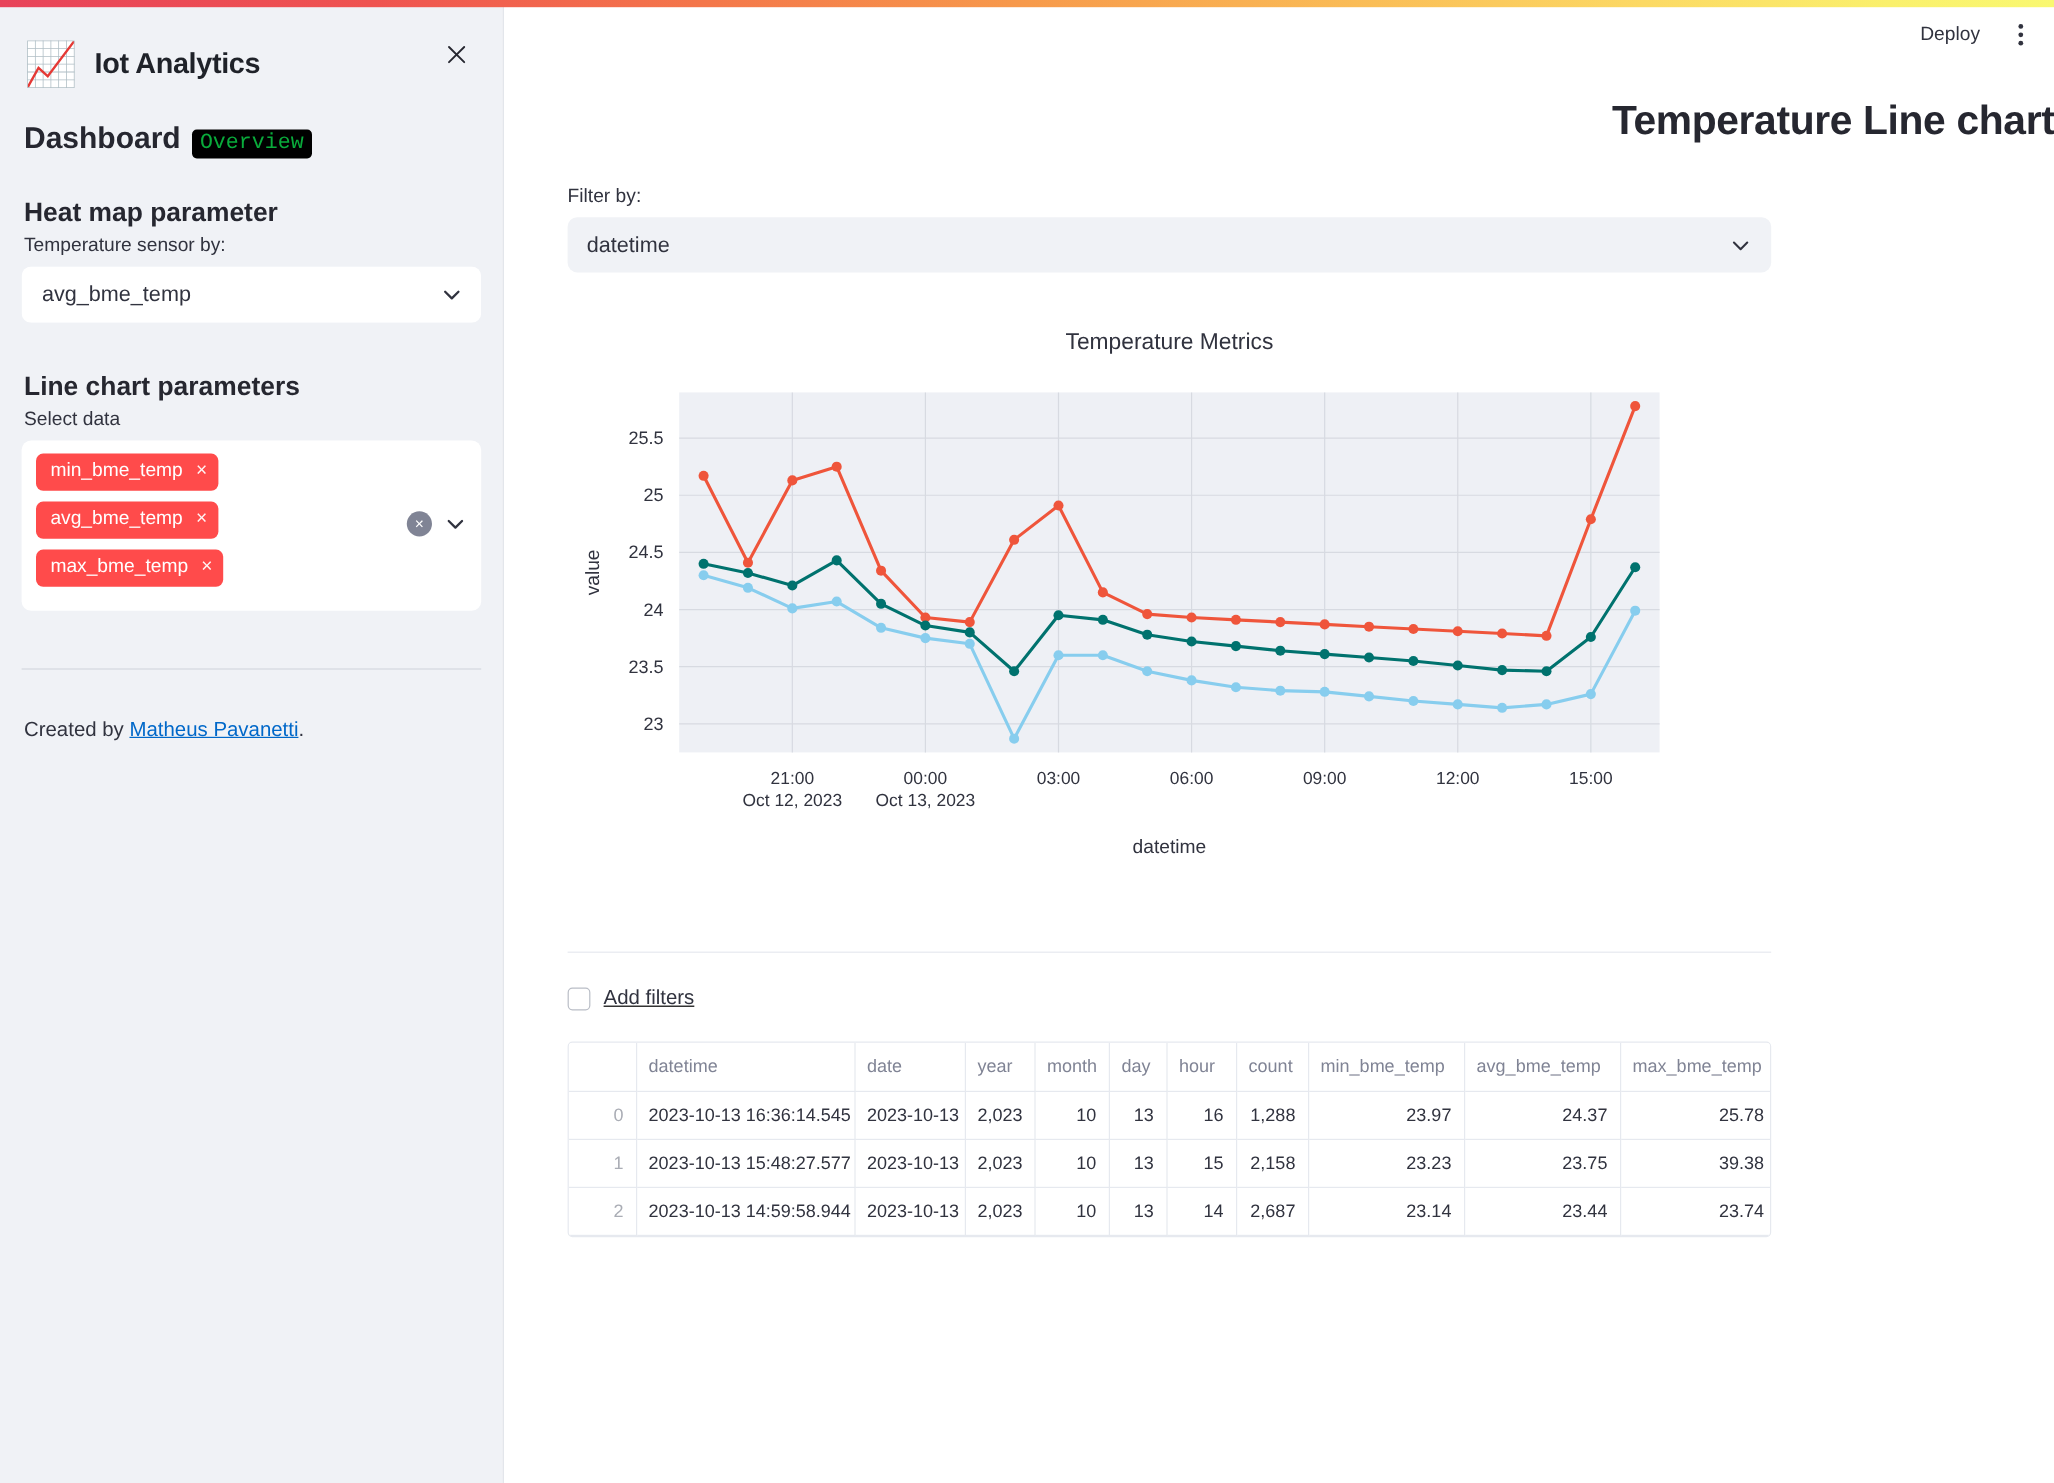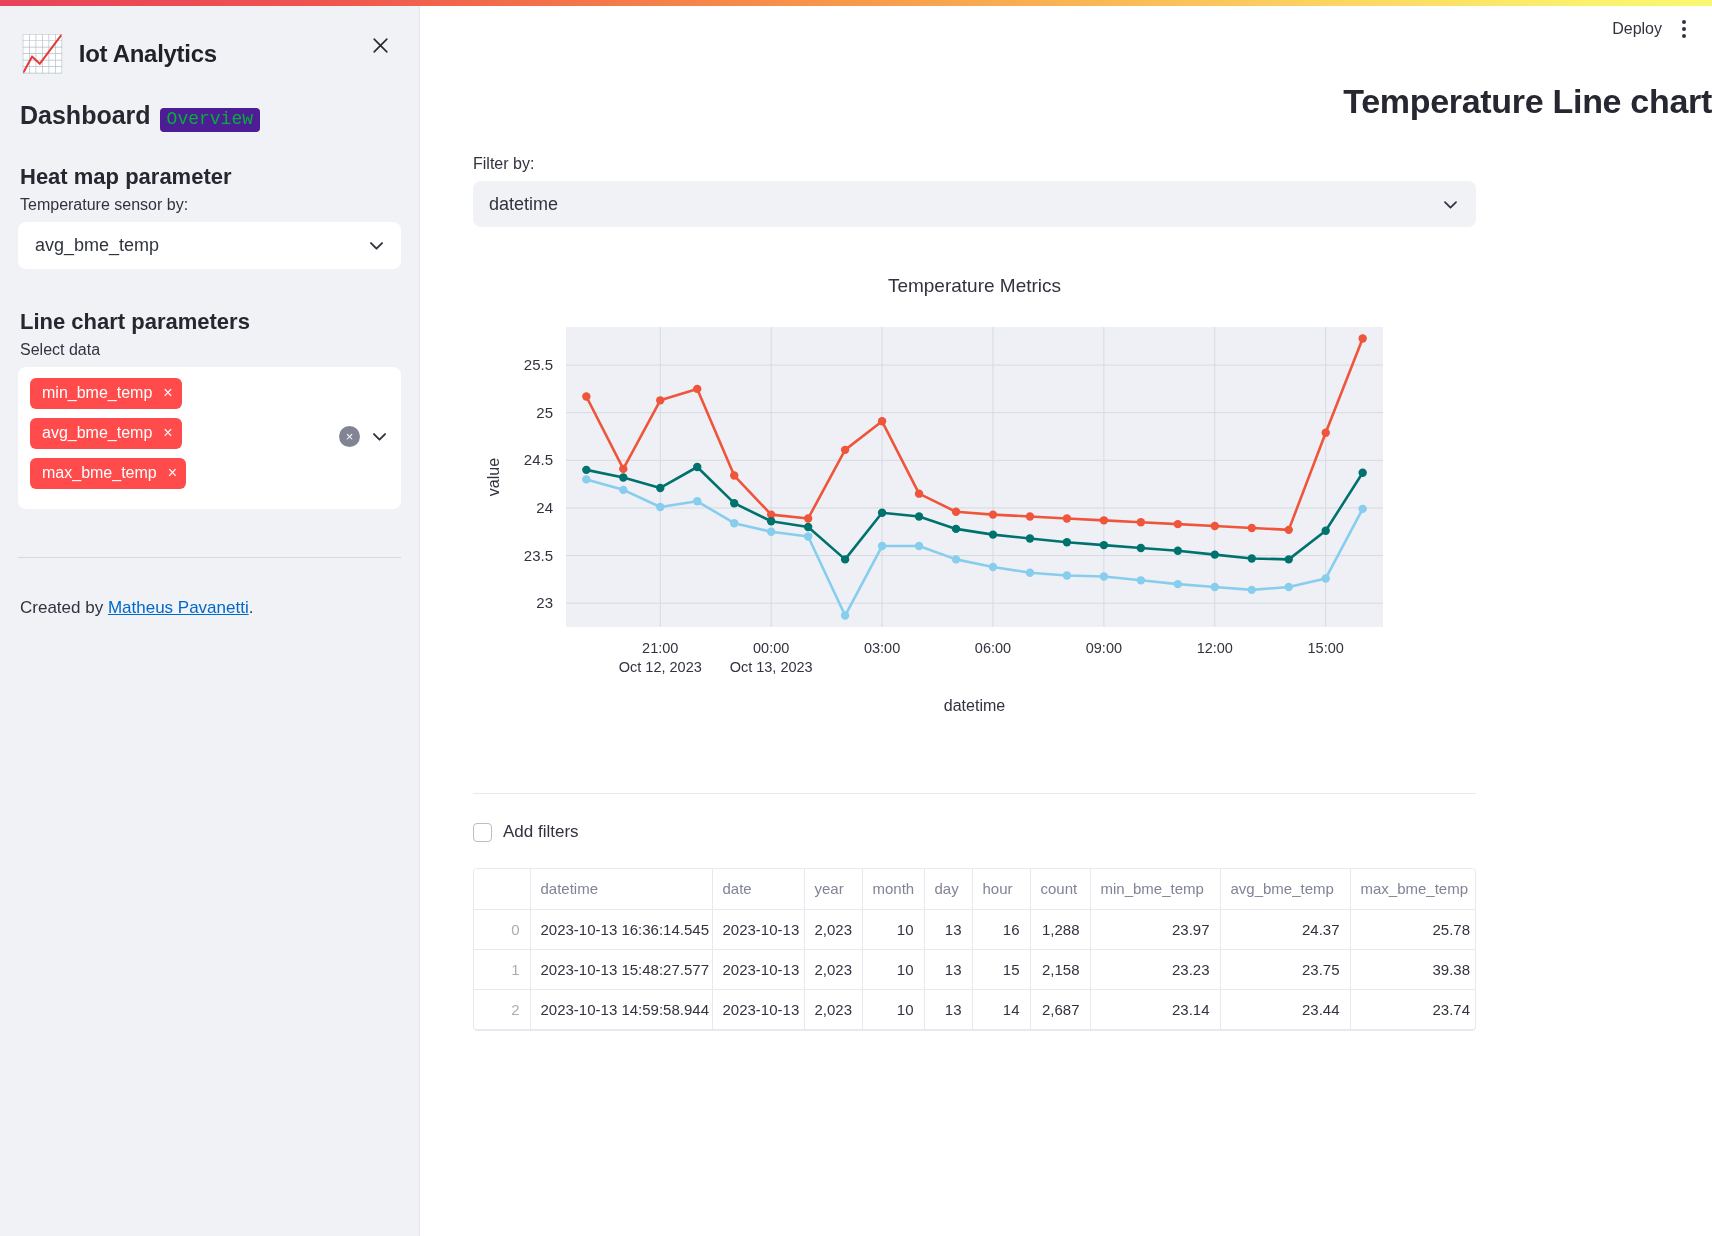--- a/index.html
+++ b/index.html
@@ -44,21 +44,21 @@
     font-size: 24px; font-weight: 700; color: #1f2229; letter-spacing: -0.3px;
   }
   .sb-section-dash {
     margin-top: 29px; padding-left: 2px;
     display: flex; align-items: baseline; gap: 9px;
   }
   .dash-title { font-size: 25px; font-weight: 700; color: #262730; }
   .dash-code {
     font-family: "Liberation Mono", monospace;
     font-size: 18px; color: #09ab3b;
-    background: #4c1d95; border-radius: 4px;
+    background: #000000; border-radius: 4px;
     padding: 1px 7px 3px 7px;
   }
   .sb-h { font-size: 22px; font-weight: 700; color: #262730; padding-left: 2px; }
   .mt-heat { margin-top: 32px; }
   .mt-line { margin-top: 40px; }
   .sb-label {
     font-size: 16px; color: #31333f; padding-left: 2px; margin-top: 6px;
     margin-bottom: 8px;
   }
   .select-box {
@@ -91,21 +91,21 @@
     font-size: 13px; line-height: 1; cursor: pointer;
   }
   .sb-divider { margin-top: 48px; height: 1px; background: #d5d8de; }
   .sb-credit { margin-top: 40px; font-size: 17px; color: #31333f; padding-left: 2px; }
   .sb-credit a { color: #0068c9; text-decoration: underline; }
 
   
   .main { position: relative; flex: 1; height: 1236px; background: #ffffff; overflow: hidden; }
   .topbar {
     position: absolute; top: 0; right: 0; height: 58px;
-    display: flex; align-items: center; gap: 6px; padding-right: 20px; text-align: right;
+    display: flex; align-items: center; gap: 18px; padding-right: 20px; text-align: right;
   }
   .deploy-btn { font-size: 16px; color: #31333f; cursor: pointer; padding: 5px 8px; }
   .kebab { display: flex; flex-direction: column; gap: 3px; cursor: pointer; padding: 6px 6px; }
   .kebab span { width: 4px; height: 4px; border-radius: 50%; background: #31333f; }
 
   .content { padding: 82px 0 0 53px; }
   .page-title { font-size: 34px; font-weight: 700; color: #262730; letter-spacing: -0.3px; text-align: right; }
 
   .filter-label { font-size: 16px; color: #31333f; margin-top: 34px; margin-bottom: 8px; }
   .filter-select {
@@ -115,21 +115,21 @@
   .filter-select .select-value { font-size: 18px; }
 
   
   .chart-wrap { width: 1003px; margin-top: 48px; position: relative; }
   .chart-title { text-align: center; font-size: 19px; color: #31333f; }
   .chart-svg { display: block; margin-top: 22px; }
 
   .section-rule { width: 1003px; height: 1px; background: #e6e9ef; margin-top: 74px; }
   .section-title { font-size: 34px; font-weight: 700; color: #262730; margin-top: 48px; letter-spacing: -0.3px; }
 
-  .checkbox-row { display: flex; align-items: center; gap: 11px; margin-top: 28px; cursor: pointer; }
+  .checkbox-row { display: flex; align-items: center; gap: 11px; margin-top: 28px; cursor: pointer; text-decoration: underline; }
   .checkbox {
     width: 19px; height: 19px; border: 1px solid #b9bdc6; border-radius: 4px; background: #fff;
   }
   .checkbox-label { font-size: 17px; color: #31333f; }
 
   
   .table-wrap {
     width: 1003px; margin-top: 26px;
     border: 1px solid #e6e9ef; border-radius: 4px;
     overflow: hidden; background: #fff;

